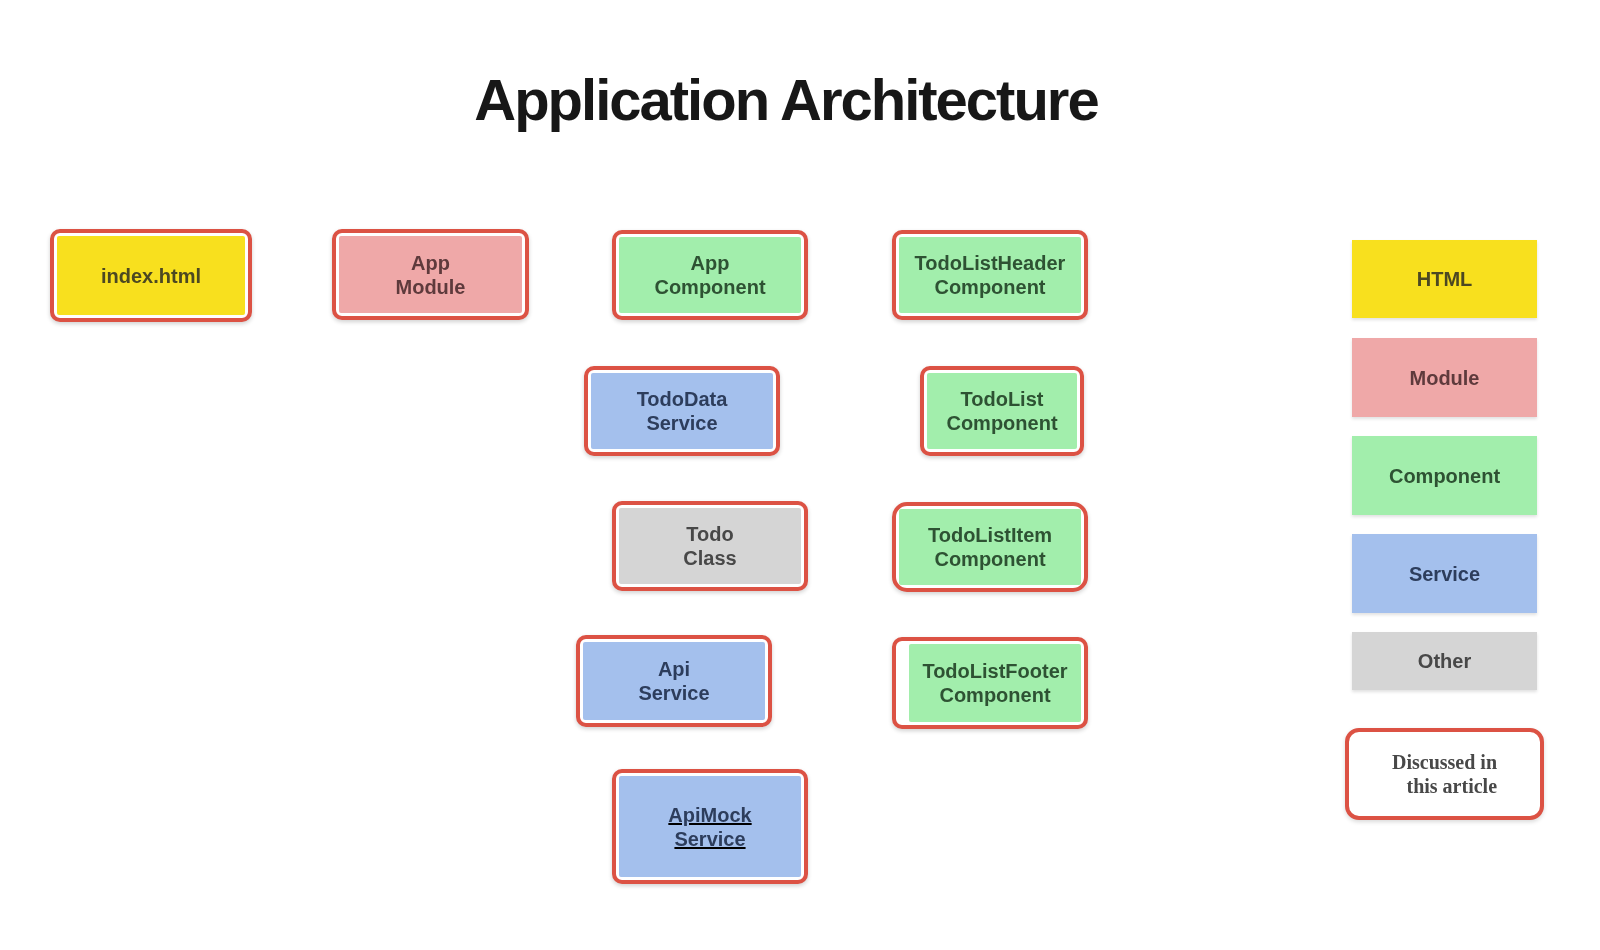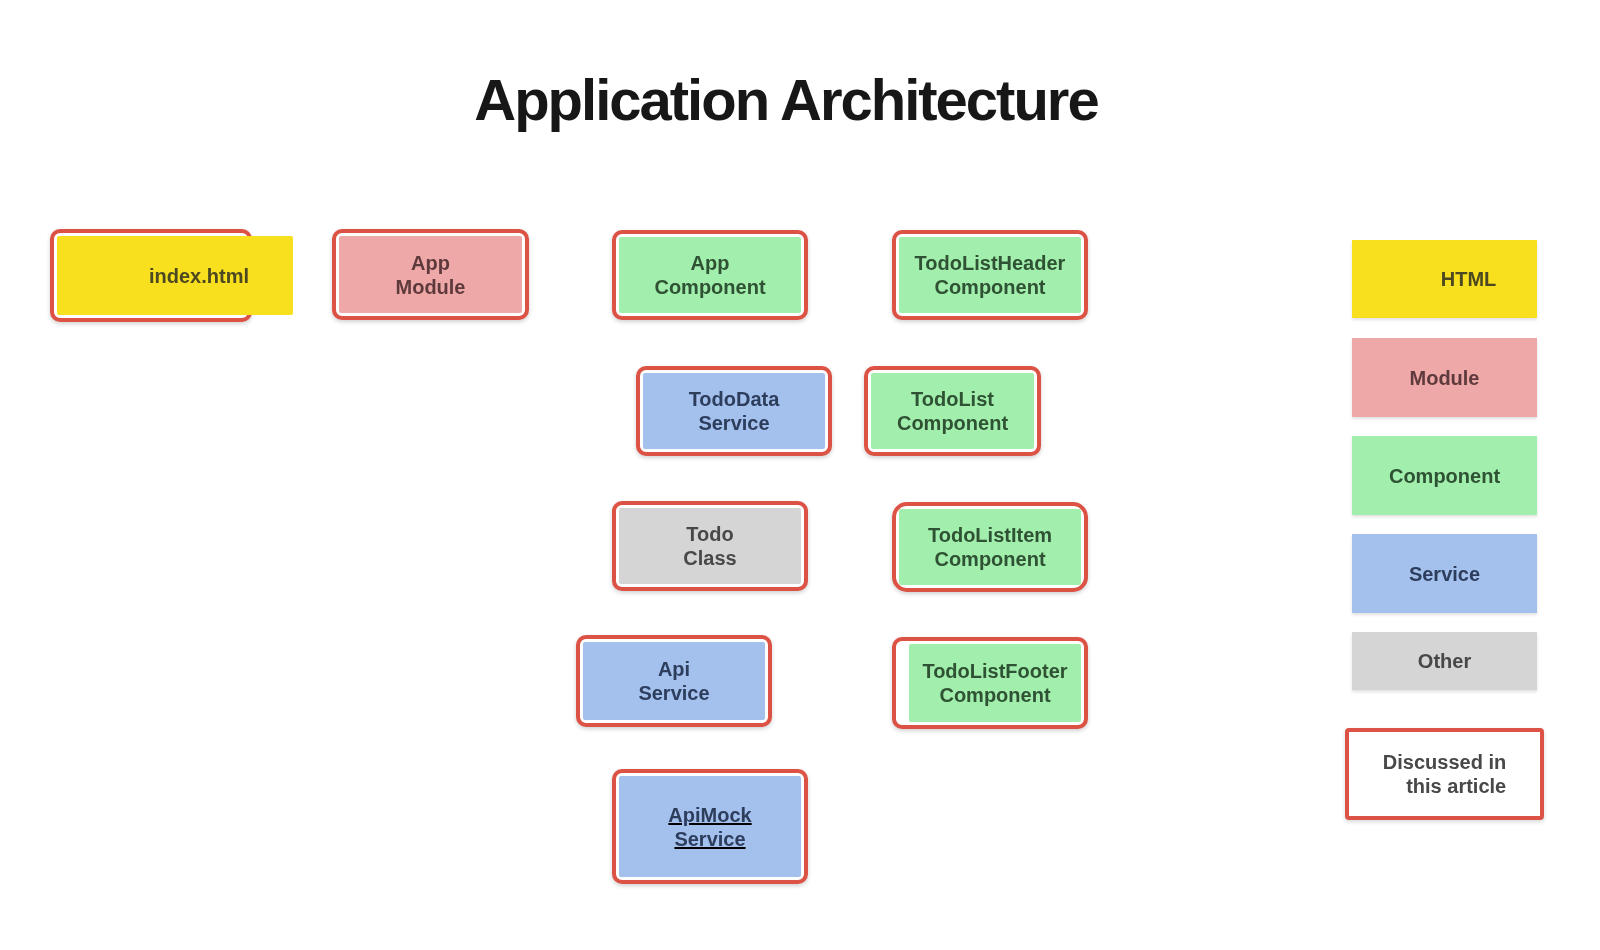--- a/index.html
+++ b/index.html
@@ -47,24 +47,25 @@
     font-weight:bold;
     font-size:20px;
     line-height:1.2;
     white-space:pre-line;
     text-align:right;
     box-shadow:0 2px 3px rgba(0,0,0,0.12);
   }
   .lbox.discussed {
     background:#ffffff;
     border:4px solid var(--border-red);
-    border-radius:4px;
+    border-radius:14px;
     box-shadow:0 2px 4px rgba(0,0,0,0.15);
+    font-family:Liberation Serif, serif;
   }
-  .f-html      { background:var(--fill-yellow); color:var(--text-yellow);padding-left:48px; }
+  .f-html      { background:var(--fill-yellow); color:var(--text-yellow); }
   .f-module    { background:var(--fill-pink);   color:var(--text-pink); }
   .f-component { background:var(--fill-green);  color:var(--text-green); }
   .f-service   { background:var(--fill-blue);   color:var(--text-blue); }
   .f-other     { background:var(--fill-gray);   color:var(--text-gray); }
   .f-discussed { color:var(--text-gray); }
 </style>
 </head>
 <body>
 
 <div class="title">Application Architecture</div>
@@ -75,42 +76,42 @@
 
 <div class="dbox" style="left:332px; top:229px; width:197px; height:91px;">
   <div class="fill f-module">App
 Module</div>
 </div>
 
 <div class="dbox" style="left:612px; top:230px; width:196px; height:90px;">
   <div class="fill f-component">App
 Component</div>
 </div>
-<div class="dbox" style="left:636px; top:366px; width:196px; height:90px;">
+<div class="dbox" style="left:584px; top:366px; width:196px; height:90px;">
   <div class="fill f-service">TodoData
 Service</div>
 </div>
 <div class="dbox" style="left:612px; top:501px; width:196px; height:90px;">
   <div class="fill f-other">Todo
 Class</div>
 </div>
 <div class="dbox" style="left:576px; top:635px; width:196px; height:92px;">
   <div class="fill f-service">Api
 Service</div>
 </div>
 <div class="dbox" style="left:612px; top:769px; width:196px; height:115px;text-decoration:underline;">
   <div class="fill f-service">ApiMock
 Service</div>
 </div>
 
 <div class="dbox" style="left:892px; top:230px; width:196px; height:90px;">
   <div class="fill f-component">TodoListHeader
 Component</div>
 </div>
-<div class="dbox" style="left:864px; top:366px; width:177px; height:90px;">
+<div class="dbox" style="left:920px; top:366px; width:164px; height:90px;">
   <div class="fill f-component">TodoList
 Component</div>
 </div>
 <div class="dbox" style="left:892px; top:502px; width:196px; height:90px;border-radius:15px;">
   <div class="fill f-component">TodoListItem
 Component</div>
 </div>
 <div class="dbox" style="left:892px; top:637px; width:196px; height:92px;padding-left:13px;">
   <div class="fill f-component">TodoListFooter
 Component</div>

